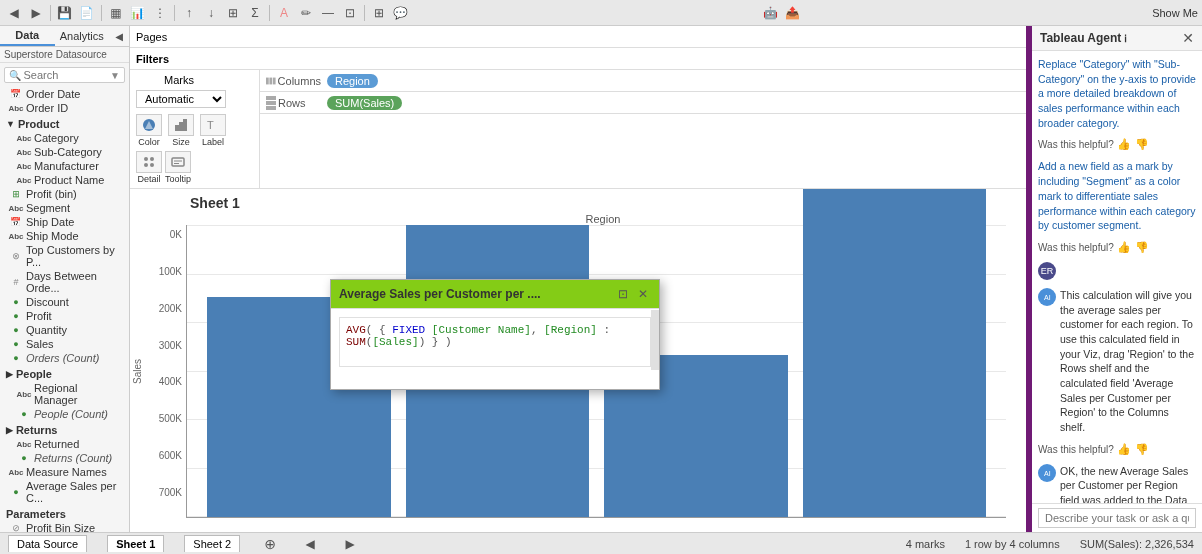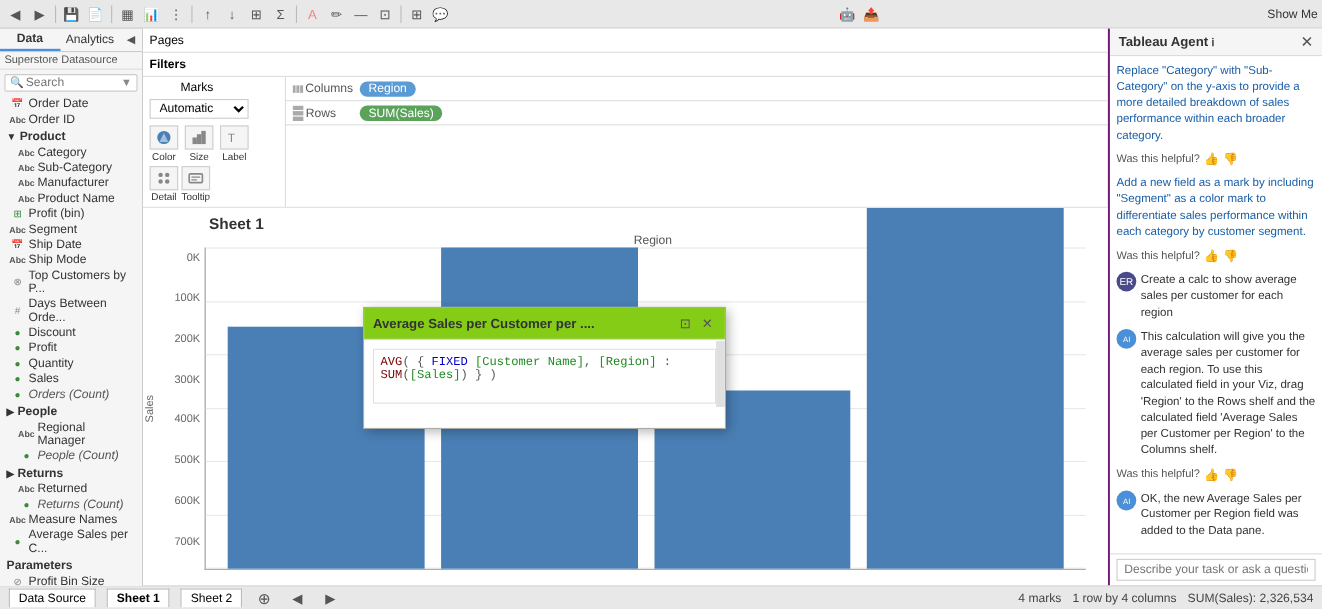--- a/index.html
+++ b/index.html
@@ -274,23 +274,23 @@
       padding: 2px 12px;
       background: #4a7fb5;
       color: white;
       border: 1px solid #3a6a9a;
       cursor: pointer;
       font-size: 11px;
     }
     
     
     .right-panel {
-      width: 195px;
+      width: 176px;
       background: white;
-      border-left: 2px solid #701a75;
+      border-left: 6px solid #701a75;
       display: flex;
       flex-direction: column;
       overflow: hidden;
     }
     
     .agent-header {
       display: flex;
       align-items: center;
       justify-content: space-between;
       padding: 4px 8px;
@@ -372,21 +372,21 @@
     }
     
     
     .status-bar {
       height: 22px;
       background: #e8e8e8;
       border-top: 1px solid #ccc;
       display: flex;
       align-items: center;
       padding: 0 8px;
-      gap: 10px;
+      gap: 20px;
       font-size: 11px;
       color: #444;
     }
     .status-tab {
       padding: 2px 8px;
       background: white;
       border: 1px solid #bbb;
       border-bottom: none;
       cursor: pointer;
       font-size: 11px;
@@ -778,21 +778,20 @@
       <div class="msg-agent">Add a new field as a mark by including "Segment" as a color mark to differentiate sales performance within each category by customer segment.</div>
 
       <div class="helpful-row">
         <span>Was this helpful?</span>
         <button class="helpful-btn">👍</button>
         <button class="helpful-btn">👎</button>
       </div>
 
       <div class="msg-user">
         <div class="user-avatar">ER</div>
-        <div class="user-text">Create a calc to show average sales per customer for each region</div>
       </div>
 
       <div class="msg-bot">
         <div class="bot-avatar">
           <svg width="12" height="12" viewBox="0 0 12 12">
               <circle cx="6" cy="6" r="5" fill="#4a90d9"></circle>
               <text x="3" y="9" font-size="7" fill="white">AI</text>
             </svg>
         </div>
         <div class="bot-text">This calculation will give you the average sales per customer for each region. To use this calculated field in your Viz, drag 'Region' to the Rows shelf and the calculated field 'Average Sales per Customer per Region' to the Columns shelf.</div>

